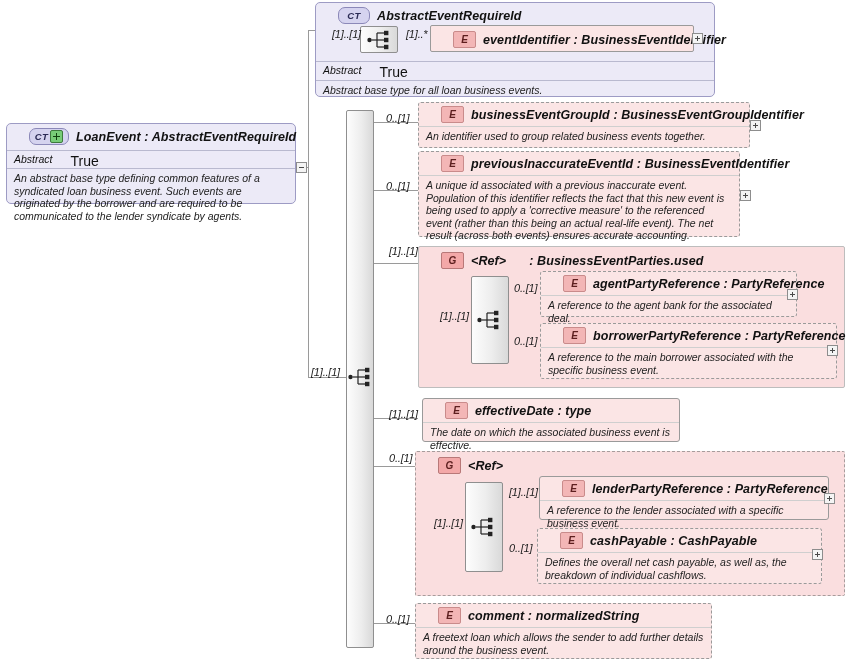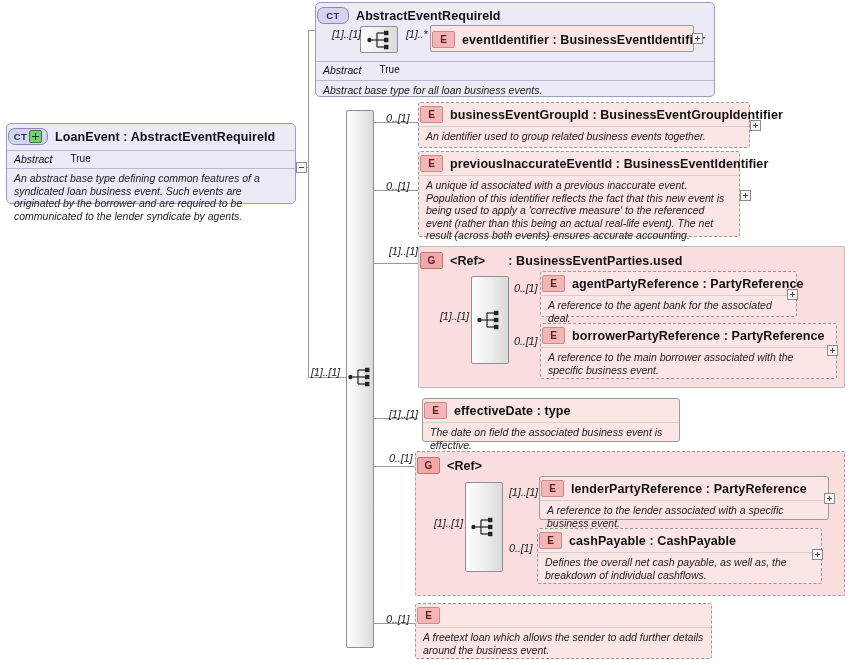--- a/index.html
+++ b/index.html
@@ -10,37 +10,38 @@
   }
 
   
   .node{
     position:absolute;box-sizing:border-box;
     border-radius:3px;
     background:#fdeeee;
   }
   .node-head{
     display:flex;align-items:center;gap:7px;
-    padding:3px 6px 3px 1px;
+    padding:3px 6px 3px 22px;
     white-space:nowrap;
+    font-style:italic;
   }
   .node-title{
     font-size:12.5px;font-weight:bold;color:#111;letter-spacing:.1px;
   }
   .node-doc{
     font-style:italic;font-size:10.5px;line-height:12.5px;color:#222;
     padding:3px 7px 4px 7px;
     border-top:1px solid #cfcfcf;
   }
   .node-attr{
     display:flex;gap:18px;font-size:10.5px;
     padding:2px 7px;border-top:1px solid #b9b9cf;
   }
   .node-attr .k{font-style:italic;color:#111;}
-  .node-attr .v{font-size:10px;color:#111;}
+  .node-attr .v{font-size:14px;color:#111;}
 
   
   .badge{
     display:inline-flex;align-items:center;justify-content:center;
     font-size:10px;font-weight:bold;line-height:1;
     border-radius:2px;flex:none;
   }
   .badge-e{width:21px;height:15px;background:#f3b6b6;border:1px solid #c98b8b;color:#5d1f1f;}
   .badge-g{width:21px;height:15px;background:#f3a8a8;border:1px solid #b87878;color:#5d1f1f;}
   .badge-ct{
@@ -252,21 +253,21 @@
   <div class="node-doc">A reference to the main borrower associated with the specific business event.</div>
 </div>
 <div class="tgl plus" style="left:827px;top:345px;"></div>
 
 <div class="card" style="left:389px;top:408px;">[1]..[1]</div>
 <div class="node solid" style="left:422px;top:398px;width:258px;height:44px;">
   <div class="node-head">
     <span class="badge badge-e">E</span>
     <span class="node-title">effectiveDate : type</span>
   </div>
-  <div class="node-doc">The date on field the associated business event is effective.</div>
+  <div class="node-doc">The date on which the associated business event is effective.</div>
 </div>
 
 <div class="card" style="left:389px;top:452px;">0..[1]</div>
 <div class="node grp" style="left:415px;top:451px;width:430px;height:145px;">
   <div class="node-head" style="padding-top:5px;">
     <span class="badge badge-g">G</span>
     <span class="node-title" style="font-weight:bold;">&lt;Ref&gt;</span>
   </div>
 </div>
 <div class="seq" style="left:465px;top:482px;width:38px;height:90px;"></div>
@@ -300,15 +301,16 @@
     <span class="node-title">cashPayable : CashPayable</span>
   </div>
   <div class="node-doc">Defines the overall net cash payable, as well as, the breakdown of individual cashflows.</div>
 </div>
 <div class="tgl plus" style="left:812px;top:549px;"></div>
 
 <div class="card" style="left:386px;top:613px;">0..[1]</div>
 <div class="node dashed" style="left:415px;top:603px;width:297px;height:56px;">
   <div class="node-head">
     <span class="badge badge-e">E</span>
+    <span class="node-title">comment : normalizedString</span>
   </div>
   <div class="node-doc">A freetext loan which allows the sender to add further details around the business event.</div>
 </div>
 
 </body></html>

